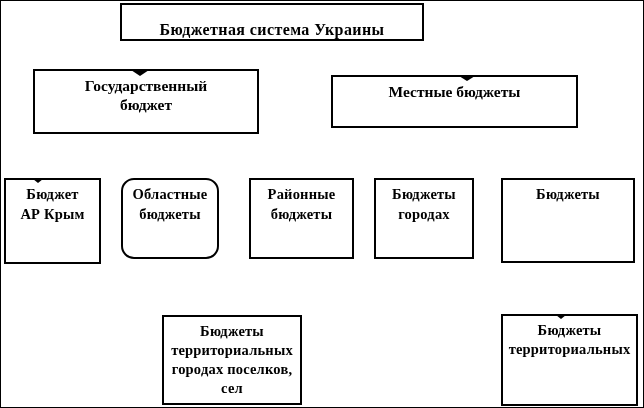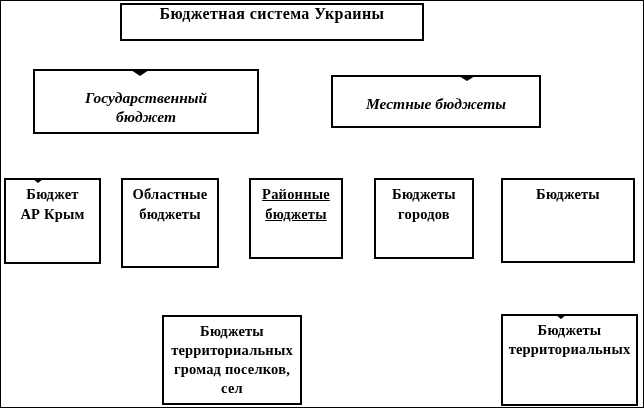--- a/index.html
+++ b/index.html
@@ -18,26 +18,26 @@
     position: absolute;
     box-sizing: border-box;
     background: #ffffff;
     border: 2px solid #000000;
     text-align: center;
     font-weight: bold;
   }
   .node .ln { display: block; white-space: nowrap; }
   .root {
     display: flex;
-    align-items: flex-start;
+    align-items: flex-end;
     justify-content: center;
     font-size: 16px;
     letter-spacing: 0.4px;
   }
-  .l2 { font-style: italic; font-size: 15.5px; line-height: 19px; padding-top: 17px; }
+  .l2 { font-size: 15.5px; line-height: 19px; padding-top: 5px; }
   .l3 { font-size: 14.5px; line-height: 20px; padding-top: 4px; letter-spacing: 0.2px; }
   .l4 { font-size: 14.5px; line-height: 19px; padding-top: 5px; letter-spacing: 0.2px; }
   .notch {
     position: absolute;
     top: -1px;
     width: 0;
     height: 0;
     border-style: solid;
     border-color: #000000 transparent transparent transparent;
   }
@@ -52,54 +52,54 @@
   <div class="node root" style="left:119px; top:2px; width:304px; height:38px;">
     <span class="ln">Бюджетная система Украины</span>
   </div>
 
   <div class="node l2" style="left:32px; top:68px; width:226px; height:65px;">
     <span class="notch big" style="left:96px;"></span>
     <span class="ln">Государственный</span>
     <span class="ln">бюджет</span>
   </div>
 
-  <div class="node l2" style="left:330px; top:74px; width:210px; height:53px;">
+  <div class="node l2" style="left:330px; top:74px; width:247px; height:53px;">
     <span class="notch big" style="left:126px; border-width:5px 8px 0 8px;"></span>
     <span class="ln">Местные бюджеты</span>
   </div>
 
   <div class="node l3" style="left:3px; top:177px; width:97px; height:86px;">
     <span class="notch small" style="left:27px;"></span>
     <span class="ln">Бюджет</span>
     <span class="ln">АР Крым</span>
   </div>
 
-  <div class="node l3" style="left:120px; top:177px; width:98px; height:90px;">
+  <div class="node l3" style="left:120px; top:177px; width:98px; height:81px;border-radius:13px;">
     <span class="ln">Областные</span>
     <span class="ln">бюджеты</span>
   </div>
 
-  <div class="node l3" style="left:248px; top:177px; width:94px; height:81px;text-decoration:underline;">
+  <div class="node l3" style="left:248px; top:177px; width:105px; height:81px;">
     <span class="ln">Районные</span>
     <span class="ln">бюджеты</span>
   </div>
 
   <div class="node l3" style="left:373px; top:177px; width:100px; height:81px;">
     <span class="ln">Бюджеты</span>
-    <span class="ln">городов</span>
+    <span class="ln">городах</span>
   </div>
 
   <div class="node l3" style="left:500px; top:177px; width:134px; height:85px;">
     <span class="ln">Бюджеты</span>
   </div>
 
   <div class="node l4" style="left:161px; top:314px; width:140px; height:90px;">
     <span class="ln">Бюджеты</span>
     <span class="ln">территориальных</span>
-    <span class="ln">громад поселков,</span>
+    <span class="ln">городах поселков,</span>
     <span class="ln">сел</span>
   </div>
 
   <div class="node l4" style="left:500px; top:313px; width:137px; height:92px;">
     <span class="notch small" style="left:53px;"></span>
     <span class="ln">Бюджеты</span>
     <span class="ln">территориальных</span>
   </div>
 
 </div>

